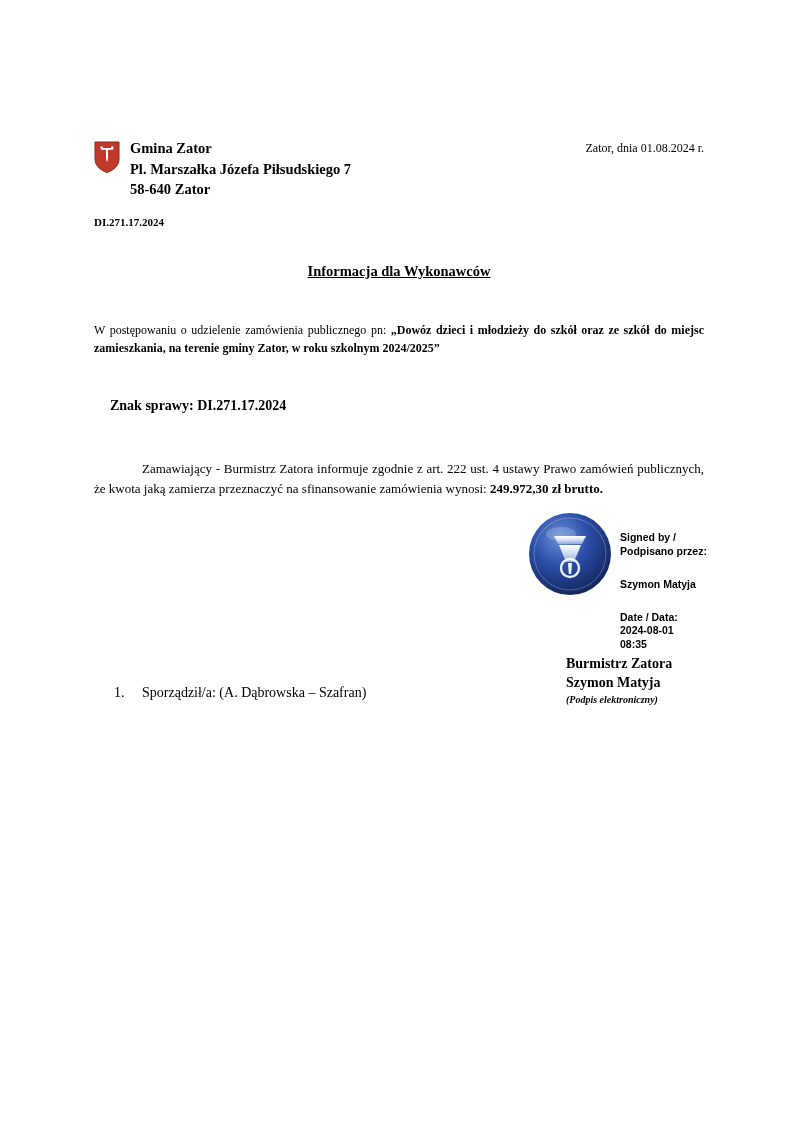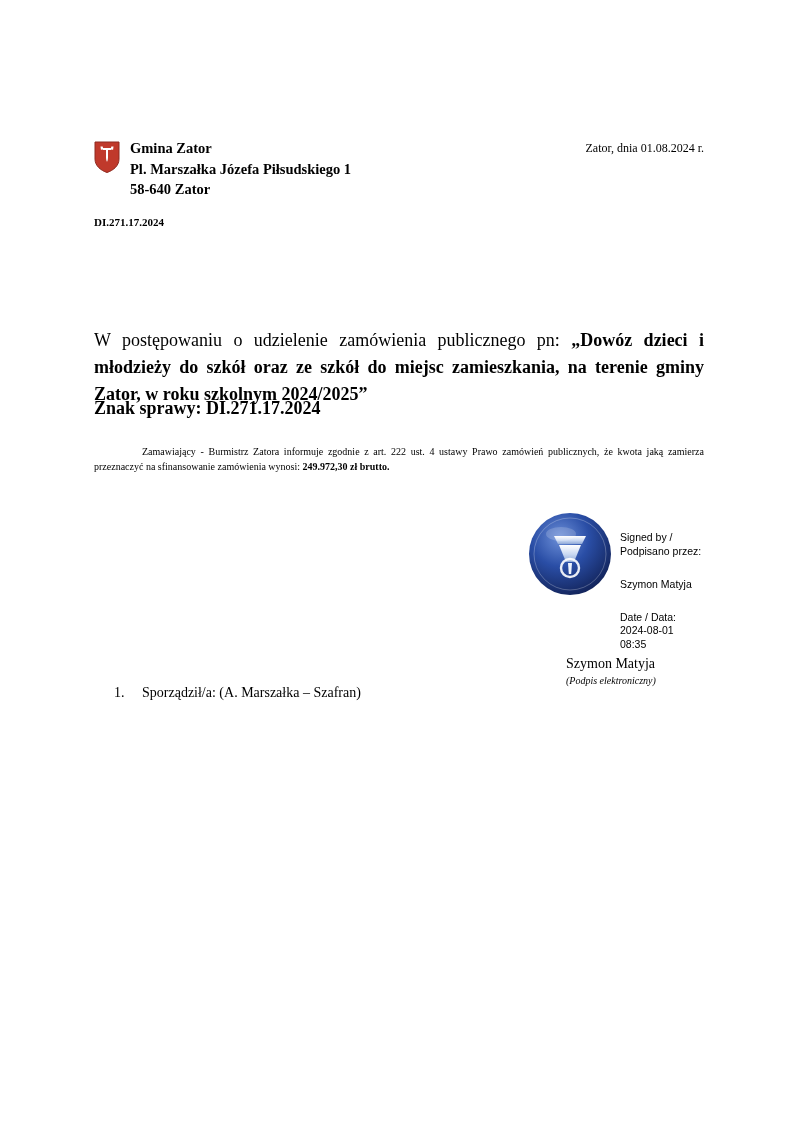--- a/index.html
+++ b/index.html
@@ -81,54 +81,55 @@
   .doc-title span {
     text-decoration: underline;
   }
 
   
   .intro {
     position: absolute;
     left: 94px;
     top: 263px;
     width: 610px;
-    font-size: 18px;
+    font-size: 12px;
     line-height: 1.5;
     text-align: justify;
   }
   .intro b { font-weight: bold; }
 
   
   .case-sign {
     position: absolute;
-    left: 94px;
+    left: 110px;
     top: 352px;
-    font-size: 18px;
+    font-size: 14px;
     font-weight: bold;
   }
 
   
   .body-par {
     position: absolute;
     left: 94px;
-    top: 388px;
-    width: 610px;
-    font-size: 10px;
+    top: 400px;
+    width: 610px;
+    font-size: 13px;
     line-height: 1.5;
     text-align: justify;
     text-indent: 48px;
   }
   .body-par b { font-weight: bold; }
 
   
   .signature-area {
     position: absolute;
     left: 528px;
     top: 466px;
     width: 230px;
+    font-weight: bold;
   }
   .sig-stamp-row {
     display: flex;
     align-items: flex-start;
     gap: 8px;
   }
   .sig-seal {
     width: 84px;
     height: 84px;
     flex: 0 0 auto;
@@ -176,29 +177,32 @@
   <div class="header-block">
     <div class="sender">
       <svg class="crest" viewBox="0 0 26 32" aria-hidden="true">
         <path d="M1 1 H25 V18 C25 25 19 29.5 13 31.5 C7 29.5 1 25 1 18 Z" fill="#c0392b" stroke="#8e2a20" stroke-width="1"></path>
         <path d="M9 7 h8 v2 h-3 v7.5 c0 2.6 -1 4.4 -1 4.4 s-1 -1.8 -1 -4.4 V9 H9 Z" fill="#ffffff"></path>
         <path d="M6.5 5.5 l2.2 0 l0.6 3 l-2.4 0.2 z" fill="#ffffff"></path>
         <path d="M19.5 5.5 l-2.2 0 l-0.6 3 l2.4 0.2 z" fill="#ffffff"></path>
       </svg>
       <div class="sender-lines">
         <div>Gmina Zator</div>
-        <div>Pl. Marszałka Józefa Piłsudskiego 1</div>
+        <div>Pl. Marszałka Józefa Piłsudskiego 7</div>
         <div>58-640 Zator</div>
       </div>
     </div>
     <div class="place-date">Zator, dnia 01.08.2024 r.</div>
   </div>
 
   <div class="ref-number">DI.271.17.2024</div>
 
+  <div class="doc-title">
+    <span>Informacja dla Wykonawców</span>
+  </div>
 
   <p class="intro">
     <span>W postępowaniu o udzielenie zamówienia publicznego pn: </span><b>„Dowóz dzieci i młodzieży do szkół oraz ze szkół do miejsc zamieszkania, na terenie gminy Zator, w roku szkolnym 2024/2025”</b>
   </p>
 
   <div class="case-sign">Znak sprawy: DI.271.17.2024</div>
 
   <p class="body-par">
     <span>Zamawiający - Burmistrz Zatora informuje zgodnie z art. 222 ust. 4 ustawy Prawo zamówień publicznych, że kwota jaką zamierza przeznaczyć na sfinansowanie zamówienia wynosi: </span><b>249.972,30 zł brutto.</b>
   </p>
@@ -231,25 +235,26 @@
 Podpisano przez:</span>
         <span class="gap"></span>
         <span>Szymon Matyja</span>
         <span class="gap"></span>
         <span>Date / Data:</span>
         <span>2024-08-01
 08:35</span>
       </div>
     </div>
     <div class="sig-name-block">
+      <div>Burmistrz Zatora</div>
       <div>Szymon Matyja</div>
       <div class="el">(Podpis elektroniczny)</div>
     </div>
   </div>
 
   <div class="footer-list">
     <div class="footer-item">
       <span class="num">1.</span>
-      <span>Sporządził/a: (A. Marszałka – Szafran)</span>
+      <span>Sporządził/a: (A. Dąbrowska – Szafran)</span>
     </div>
   </div>
 
 </div>
 
 </body></html>

